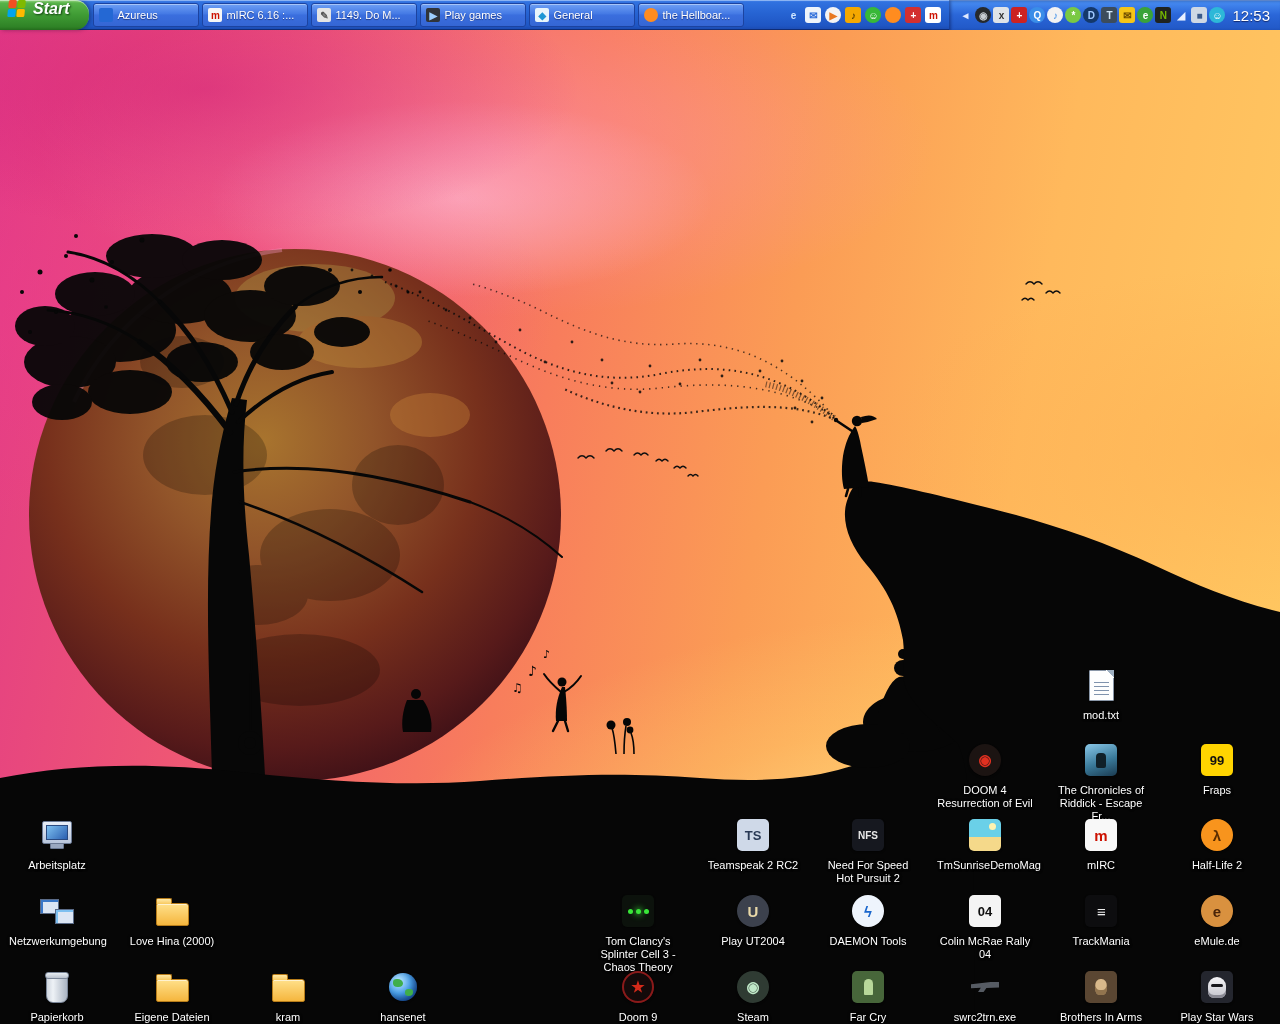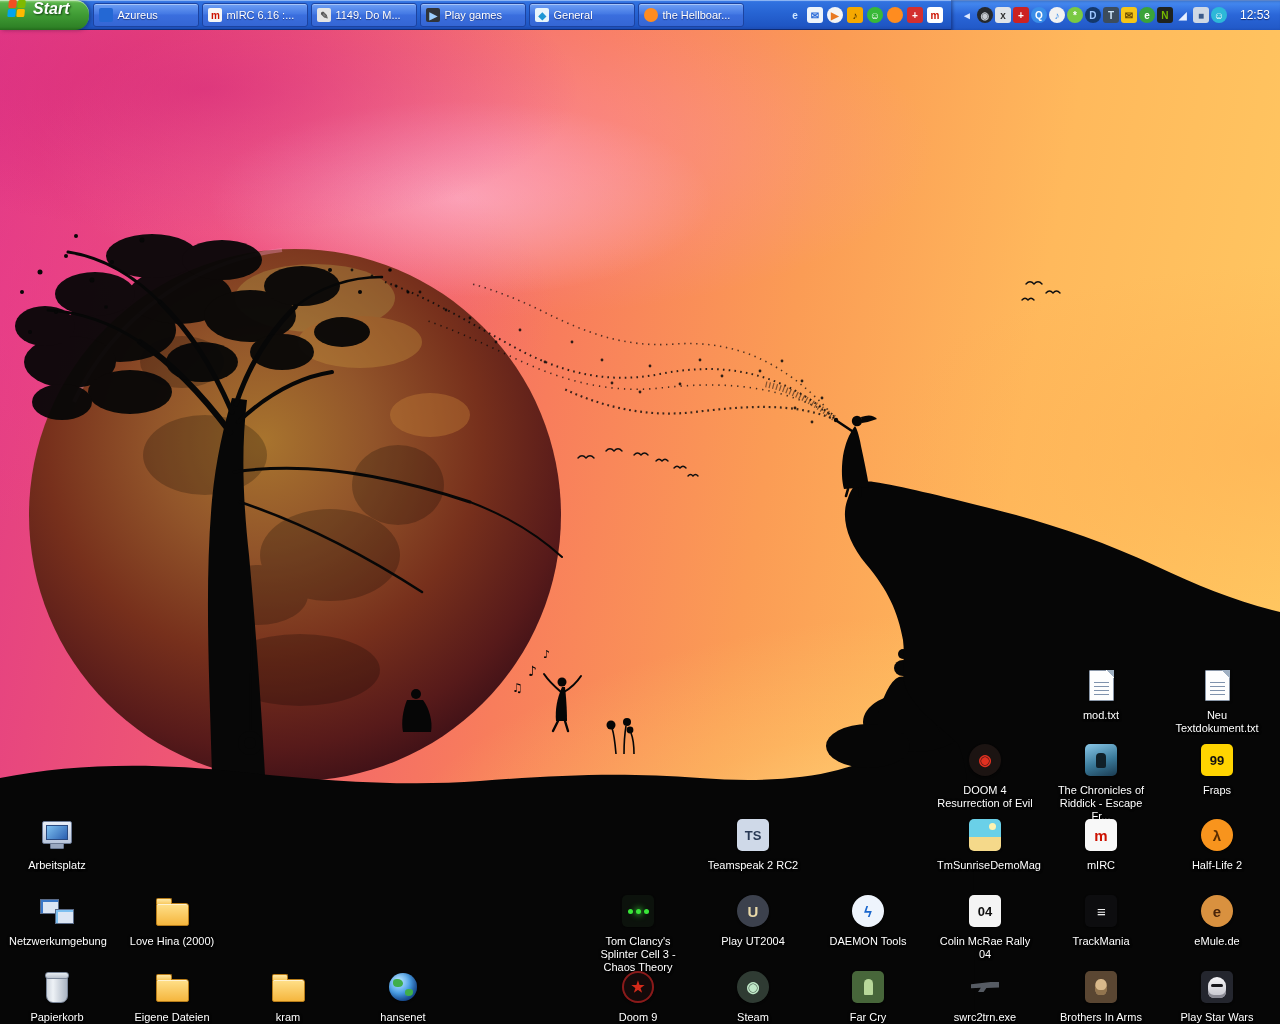--- a/index.html
+++ b/index.html
@@ -85,21 +85,21 @@
     color:#fff;font-size:11px;overflow:hidden;white-space:nowrap;}
   .ticon{flex:0 0 14px;width:14px;height:14px;border-radius:2px;display:flex;align-items:center;justify-content:center;font-size:10px;font-weight:700;}
   .tlabel{overflow:hidden;text-overflow:ellipsis;text-shadow:0 1px 1px rgba(0,0,40,.5);}
   #quicklaunch{margin-left:auto;display:flex;align-items:center;gap:4px;padding:0 8px;}
   .qicon,.trayicon{width:16px;height:16px;border-radius:3px;display:flex;align-items:center;justify-content:center;font-size:10px;font-weight:700;cursor:pointer;}
   .round{border-radius:50% !important;}
   #tray{display:flex;align-items:center;padding:0 10px 0 8px;
     background:linear-gradient(#4a90f5 0%,#2a66d8 50%,#2158c6 100%);
     box-shadow:inset 2px 1px 3px rgba(0,0,40,.35), inset 0 1px 0 rgba(255,255,255,.25);}
   #tray-icons{display:flex;align-items:center;gap:2px;}
-  #clock{color:#fff;font-size:12px;margin-left:13px;text-shadow:0 1px 1px rgba(0,0,40,.6);cursor:default;}
+  #clock{color:#fff;font-size:15px;margin-left:7px;text-shadow:0 1px 1px rgba(0,0,40,.6);cursor:default;}
 </style>
 </head>
 <body>
 
 <div id="taskbar">
   <div id="start">
     <span class="flag">
         <i></i>
         <i></i>
         <i></i>
@@ -339,26 +339,20 @@
     </g>
   </svg>
 
   <div id="icon-layer">
       <div class="dicon" style="left: 1053px; top: 638px;">
         <div class="islot">
           <div class="ig-txt"></div>
         </div>
         <div class="ilabel">mod.txt</div>
       </div>
-      <div class="dicon" style="left: 1169px; top: 638px;">
-        <div class="islot">
-          <div class="ig-txt"></div>
-        </div>
-        <div class="ilabel">Neu Textdokument.txt</div>
-      </div>
       <div class="dicon" style="left: 937px; top: 713px;">
         <div class="islot">
           <div class="ibadge round" style="background: rgb(28, 20, 18); color: rgb(224, 48, 32);">◉</div>
         </div>
         <div class="ilabel">DOOM 4 Resurrection of Evil</div>
       </div>
       <div class="dicon" style="left: 1053px; top: 713px;">
         <div class="islot">
           <div class="ibadge cx-riddick"></div>
         </div>
@@ -374,20 +368,26 @@
         <div class="islot">
           <div class="ig-comp"></div>
         </div>
         <div class="ilabel">Arbeitsplatz</div>
       </div>
       <div class="dicon" style="left: 705px; top: 788px; justify-content: space-between;">
         <div class="islot">
           <div class="ibadge" style="background: rgb(207, 217, 232); color: rgb(42, 58, 85); font-size: 13px;">TS</div>
         </div>
         <div class="ilabel">Teamspeak 2 RC2</div>
+      </div>
+      <div class="dicon" style="left: 820px; top: 788px;">
+        <div class="islot">
+          <div class="ibadge" style="background: rgb(22, 24, 31); color: rgb(232, 232, 232); font-size: 10px;">NFS</div>
+        </div>
+        <div class="ilabel">Need For Speed Hot Pursuit 2</div>
       </div>
       <div class="dicon" style="left: 937px; top: 788px;">
         <div class="islot">
           <div class="ibadge cx-beach"></div>
         </div>
         <div class="ilabel">TmSunriseDemoMag</div>
       </div>
       <div class="dicon" style="left: 1053px; top: 788px;">
         <div class="islot">
           <div class="ibadge" style="background: rgb(248, 248, 248); color: rgb(204, 17, 0);">m</div>

